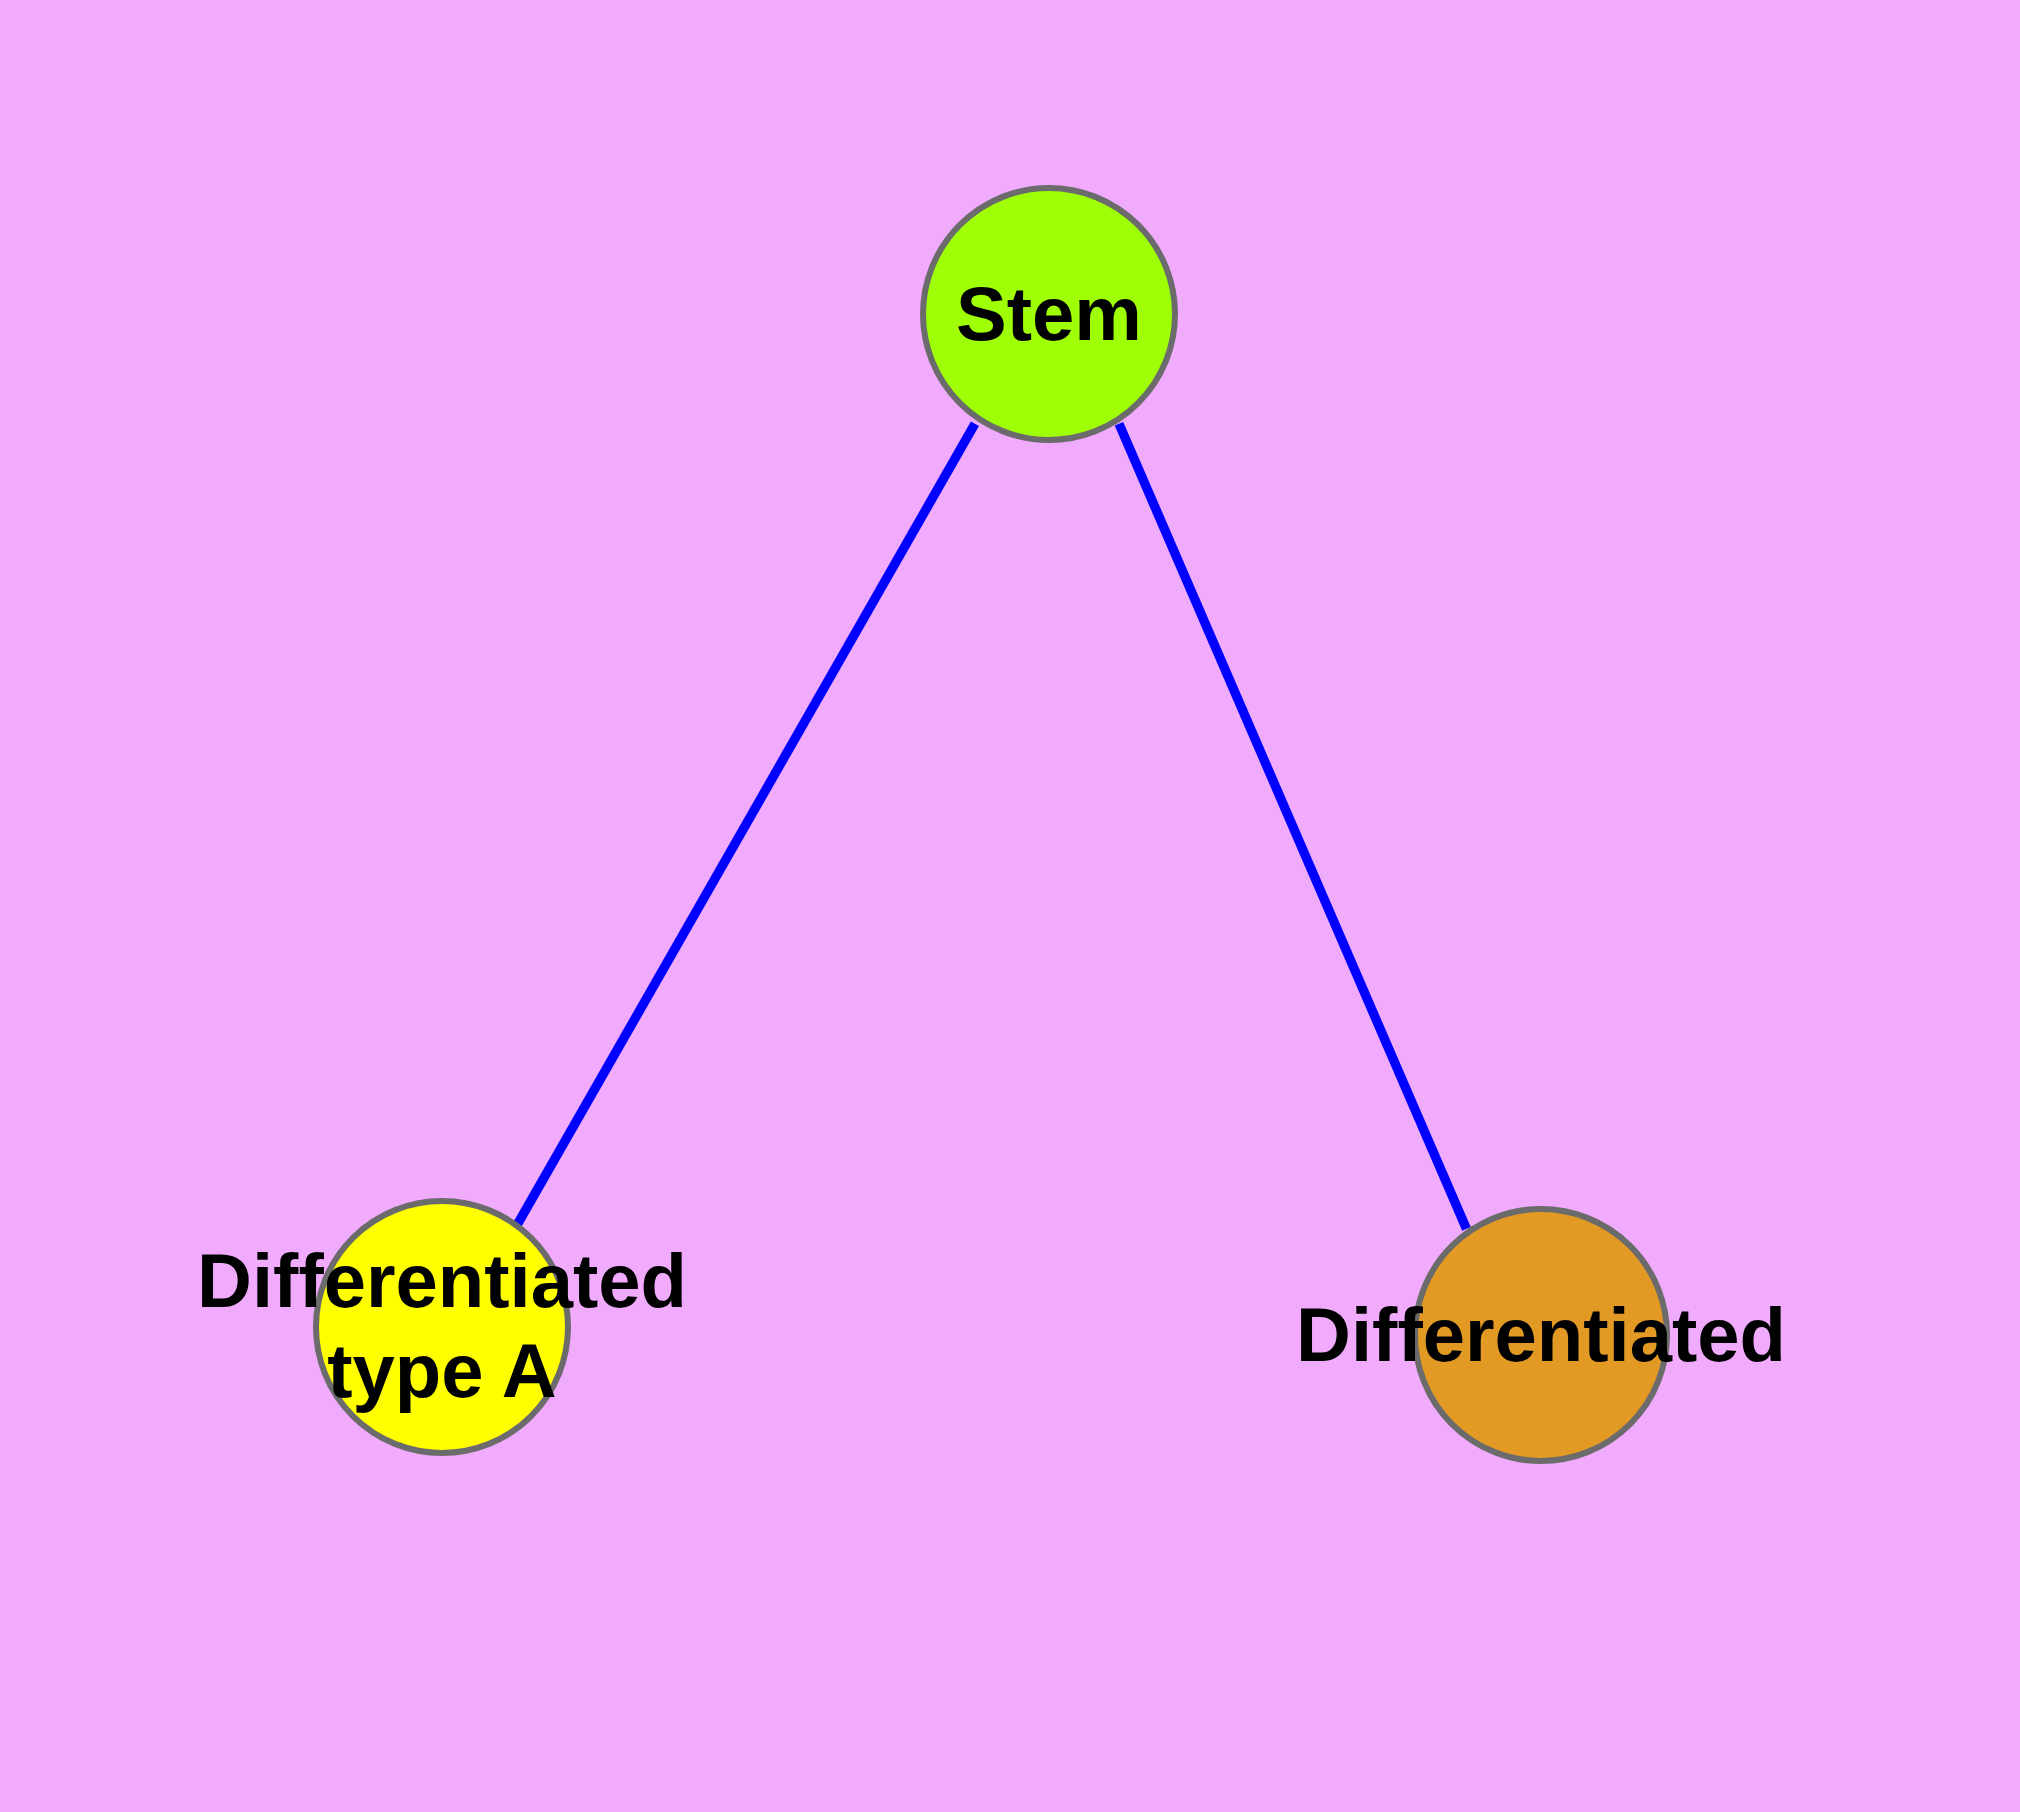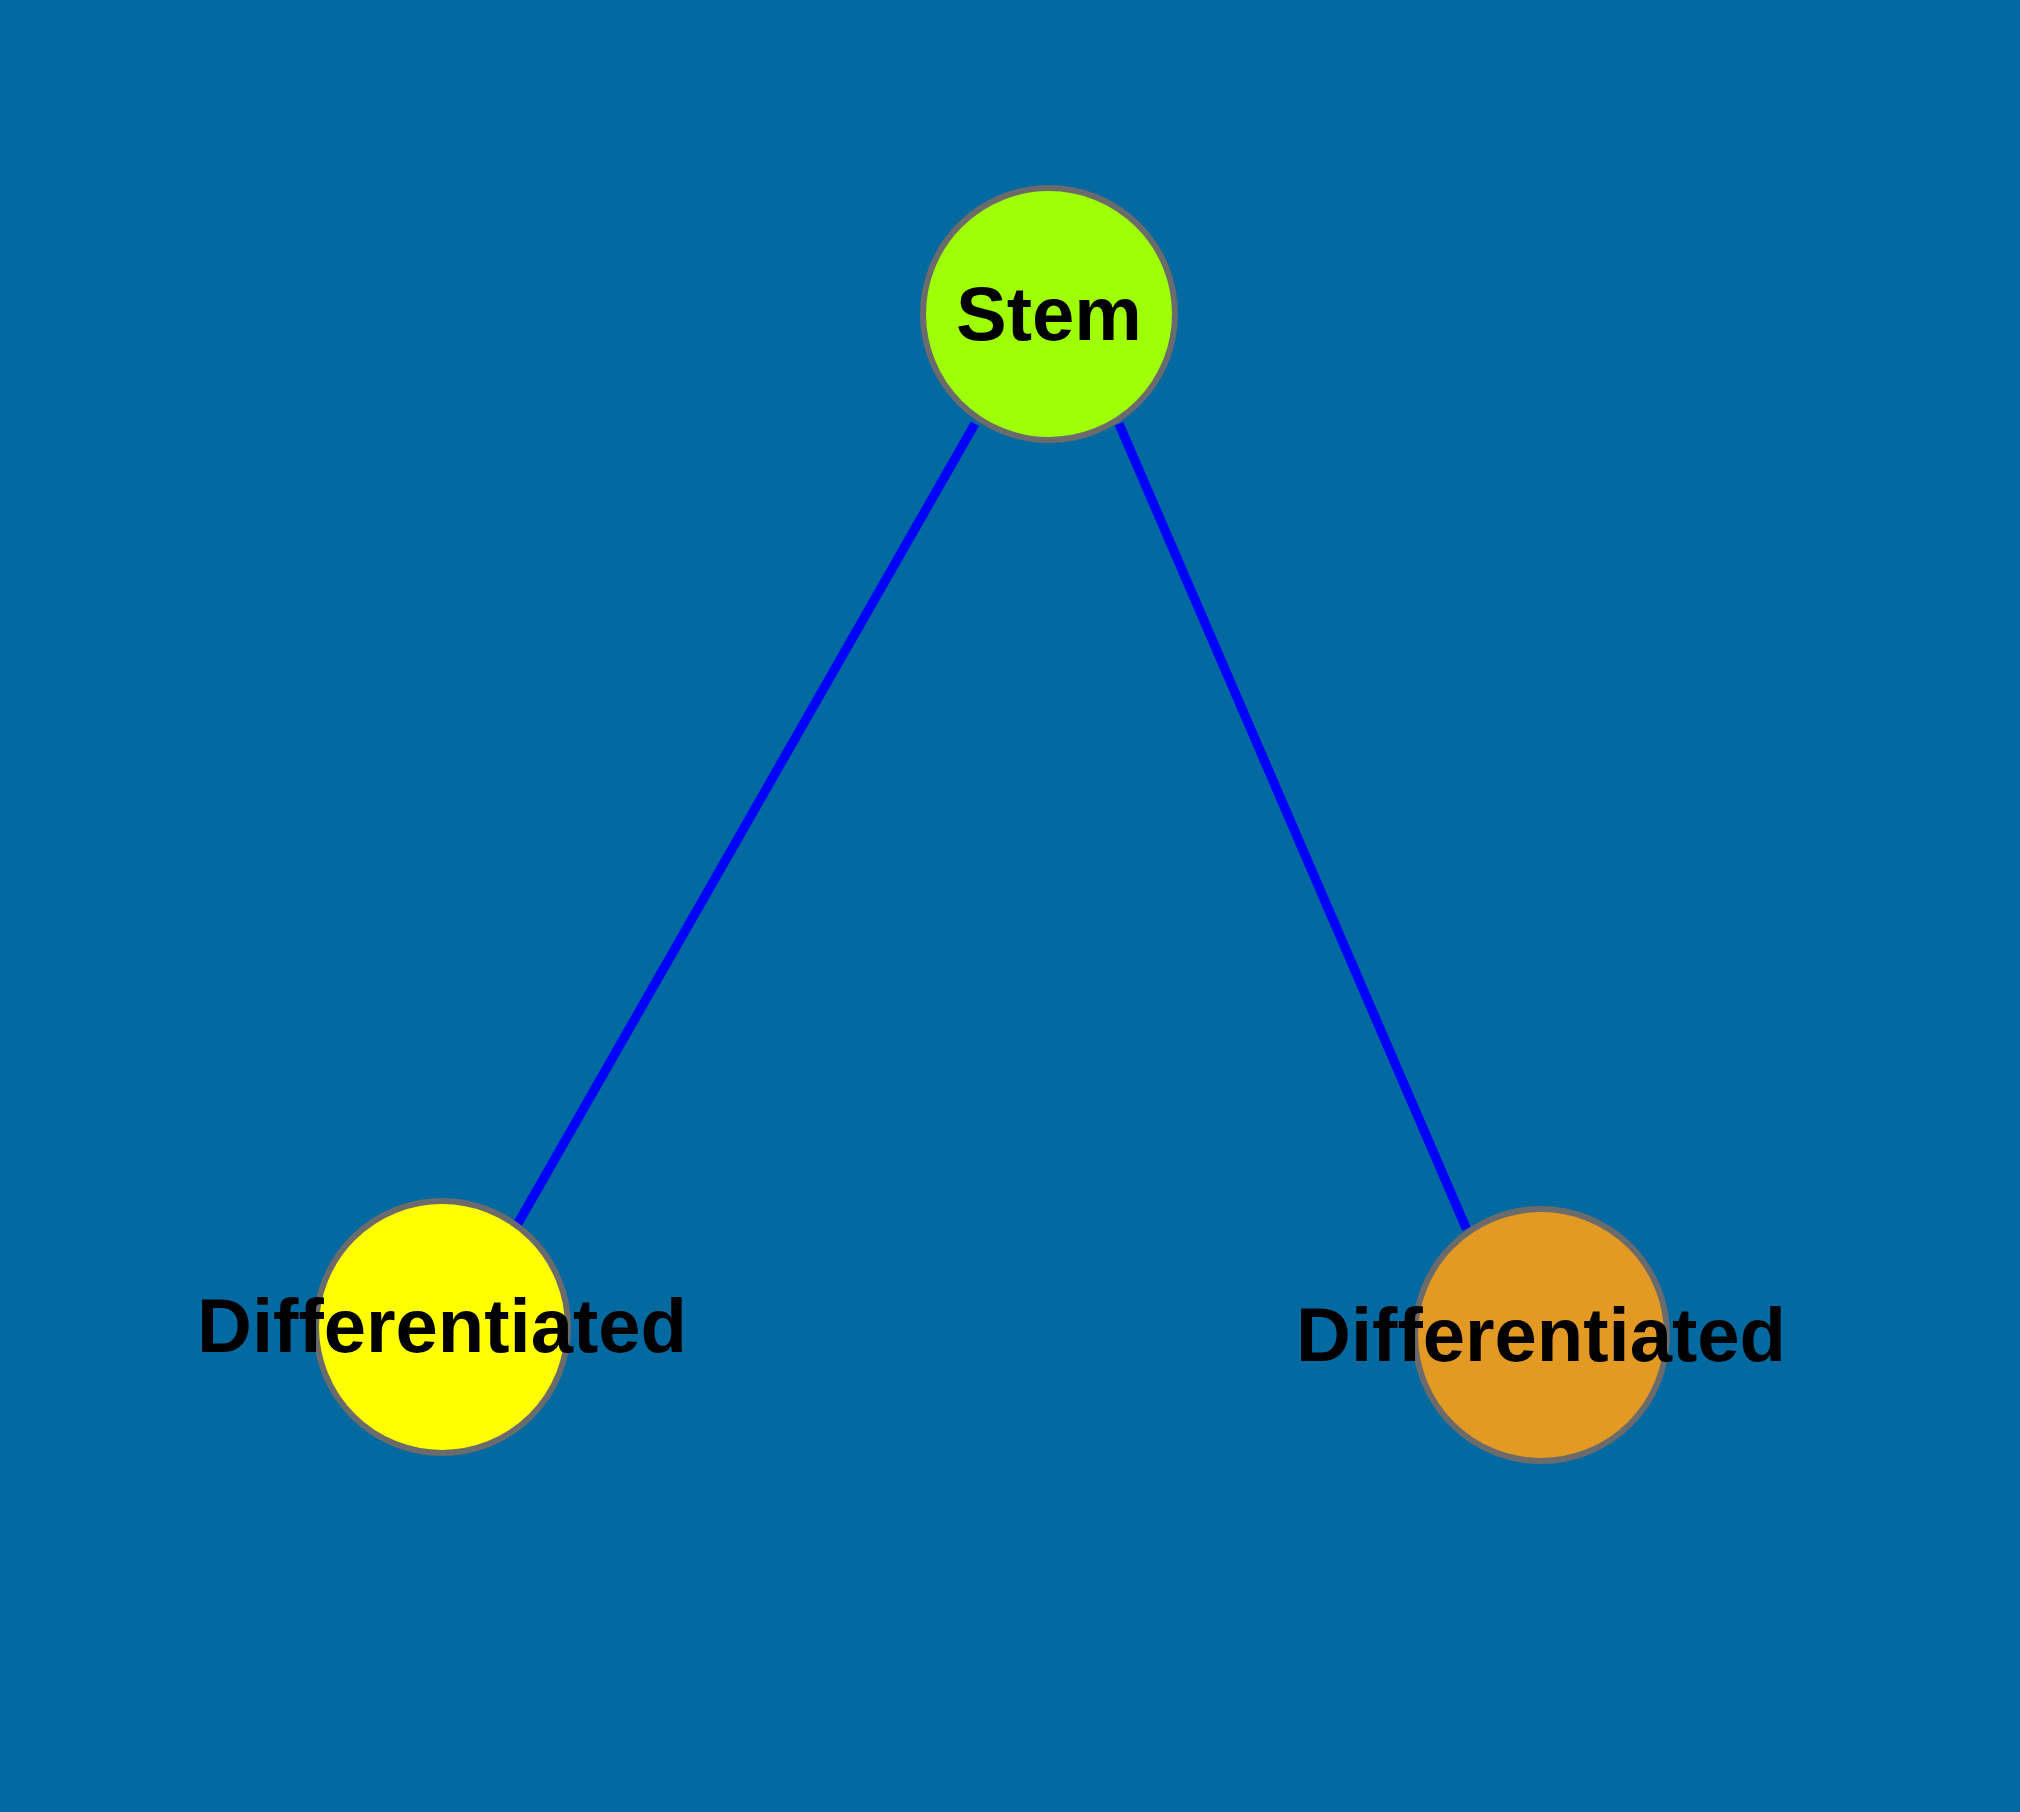--- a/index.html
+++ b/index.html
@@ -4,21 +4,21 @@
 <style>
   html, body {
     margin: 0;
     padding: 0;
     background: #ccccfa;
   }
   #canvas {
     position: relative;
     width: 2021px;
     height: 1812px;
-    background: #0369a1;
+    background: #f0abfc;
     overflow: hidden;
     font-family: "Liberation Sans", sans-serif;
   }
   #edge-layer {
     position: absolute;
     left: 0;
     top: 0;
     width: 2021px;
     height: 1812px;
     z-index: 1;
@@ -71,19 +71,19 @@
     </div>
 
     <div class="node" style="left:313px; top:1198px; width:258px; height:258px; background:#ffff00;">
     </div>
 
     <div class="node" style="left:1412px; top:1206px; width:258px; height:258px; background:#e29a25;">
     </div>
 
     <div class="node-label" style="left:1049px; top:314px;"><span>Stem</span></div>
 
-    <div class="node-label" style="left:442px; top:1326px;"><span>Differentiated</span><br></div>
+    <div class="node-label" style="left:442px; top:1326px;"><span>Differentiated</span><br><span>type A</span></div>
 
     <div class="node-label" style="left:1541px; top:1335px;"><span>Differentiated</span><br></div>
 
   </div>
 </div>
 
 
 </body></html>

